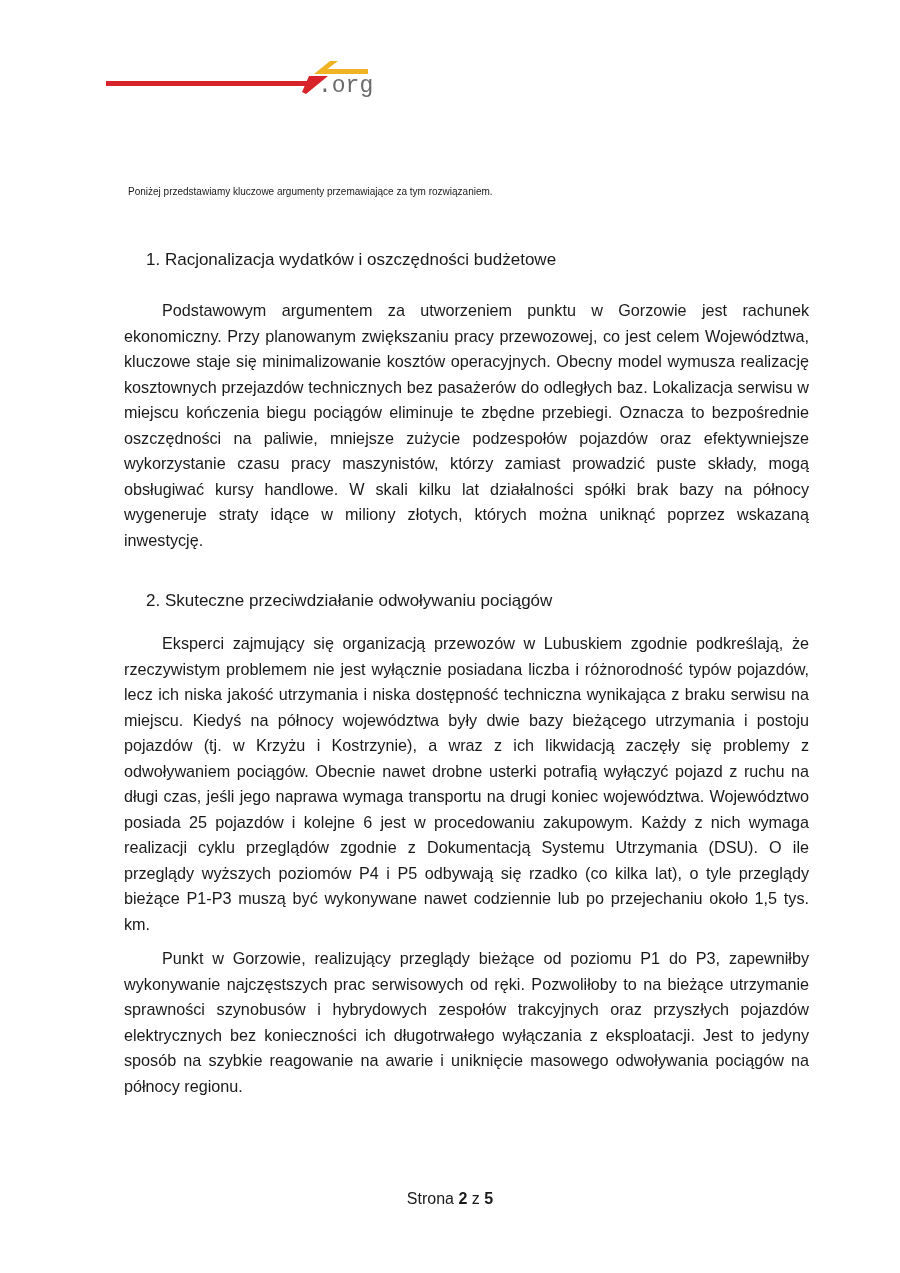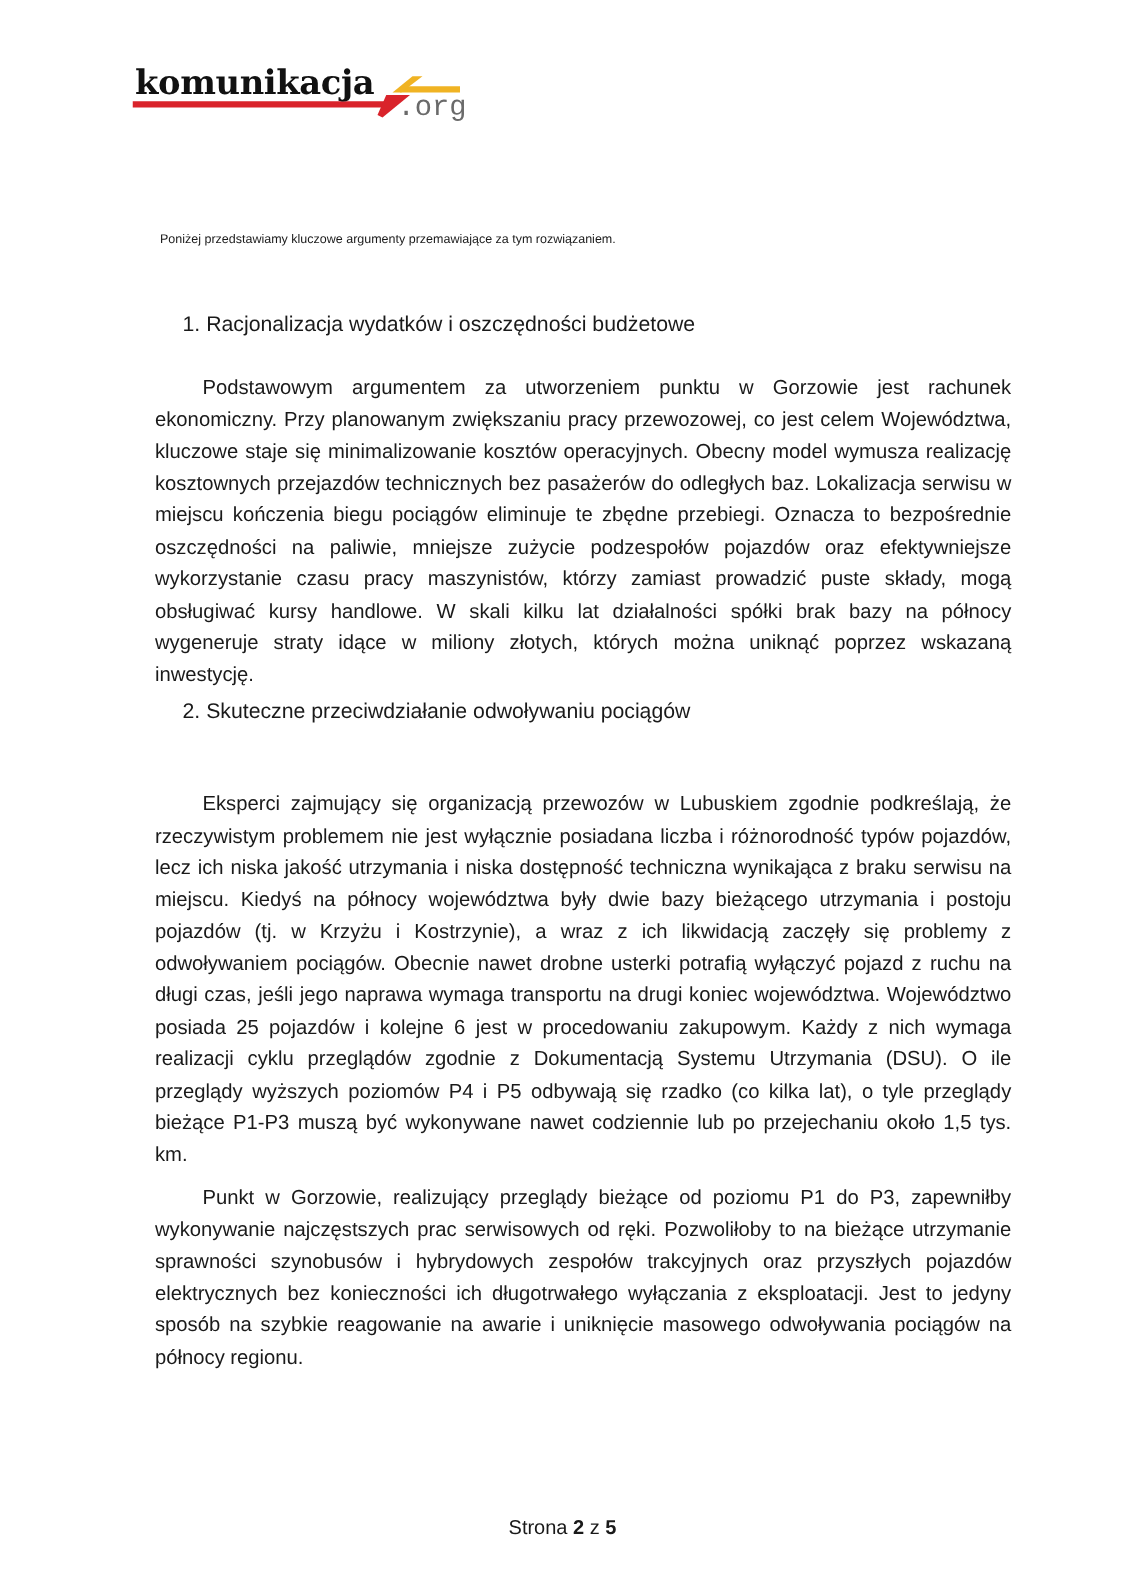--- a/index.html
+++ b/index.html
@@ -8,43 +8,42 @@
   .logo { position: absolute; left: 106px; top: 52px; width: 270px; height: 52px; }
   .logo-word { position: absolute; left: 2px; top: 0px; font-family: "DejaVu Serif", "Liberation Serif", serif;
                font-weight: bold; font-size: 27px; color: #111; letter-spacing: -0.3px; line-height: 30px; }
   .logo-org { position: absolute; left: 212px; top: 22px; font-family: Liberation Mono, monospace;
               font-size: 23px; color: #6a6a6a; line-height: 24px; }
   .logo svg { position: absolute; left: 0; top: 0; }
   .intro { position: absolute; left: 128px; top: 179px; font-size: 10px; line-height: 25.5px; white-space: nowrap; }
   h2 { position: absolute; left: 146px; margin: 0; font-size: 17px; font-weight: normal; line-height: 25.5px; }
   .para { position: absolute; left: 108px; width: 685px; margin: 16px; font-size: 16.2px; line-height: 25.5px;
           text-align: justify; text-indent: 38px; }
-  .footer { position: absolute; left: 0; width: 900px; top: 1190px; text-align: center; font-size: 16px; margin-top: 24px; }
+  .footer { position: absolute; left: 0; width: 900px; top: 1190px; text-align: center; font-size: 16px; }
   .footer b { font-weight: bold; }
 </style>
 </head>
 <body>
 
 <div class="logo">
   <svg width="270" height="52">
     <polygon points="0,29 210,29 205,34 0,34" fill="#d9232b"></polygon>
     <polygon points="203,24 222,24 200,42 196,40" fill="#d9232b"></polygon>
     <polygon points="218,17 262,17 262,22 214,22" fill="#f0b323"></polygon>
     <polygon points="224,9 232,9 215,22 208,22" fill="#f0b323"></polygon>
   </svg>
-  <span class="logo-word">komunikacja</span>
   <span class="logo-org">.org</span>
 </div>
 
 <div class="intro">Poniżej przedstawiamy kluczowe argumenty przemawiające za tym rozwiązaniem.</div>
 
 <h2 style="top:247px;">1. Racjonalizacja wydatków i oszczędności budżetowe</h2>
 <p class="para" style="top:282px;">Podstawowym argumentem za utworzeniem punktu w Gorzowie jest rachunek ekonomiczny. Przy planowanym zwiększaniu pracy przewozowej, co jest celem Województwa, kluczowe staje się minimalizowanie kosztów operacyjnych. Obecny model wymusza realizację kosztownych przejazdów technicznych bez pasażerów do odległych baz. Lokalizacja serwisu w miejscu kończenia biegu pociągów eliminuje te zbędne przebiegi. Oznacza to bezpośrednie oszczędności na paliwie, mniejsze zużycie podzespołów pojazdów oraz efektywniejsze wykorzystanie czasu pracy maszynistów, którzy zamiast prowadzić puste składy, mogą obsługiwać kursy handlowe. W skali kilku lat działalności spółki brak bazy na północy wygeneruje straty idące w miliony złotych, których można uniknąć poprzez wskazaną inwestycję.</p>
 
-<h2 style="top:556px;">2. Skuteczne przeciwdziałanie odwoływaniu pociągów</h2>
+<h2 style="top:588px;">2. Skuteczne przeciwdziałanie odwoływaniu pociągów</h2>
 <p class="para" style="top:615px;">Eksperci zajmujący się organizacją przewozów w Lubuskiem zgodnie podkreślają, że rzeczywistym problemem nie jest wyłącznie posiadana liczba i różnorodność typów pojazdów, lecz ich niska jakość utrzymania i niska dostępność techniczna wynikająca z braku serwisu na miejscu. Kiedyś na północy województwa były dwie bazy bieżącego utrzymania i postoju pojazdów (tj. w Krzyżu i Kostrzynie), a wraz z ich likwidacją zaczęły się problemy z odwoływaniem pociągów. Obecnie nawet drobne usterki potrafią wyłączyć pojazd z ruchu na długi czas, jeśli jego naprawa wymaga transportu na drugi koniec województwa. Województwo posiada 25 pojazdów i kolejne 6 jest w procedowaniu zakupowym. Każdy z nich wymaga realizacji cyklu przeglądów zgodnie z Dokumentacją Systemu Utrzymania (DSU). O ile przeglądy wyższych poziomów P4 i P5 odbywają się rzadko (co kilka lat), o tyle przeglądy bieżące P1-P3 muszą być wykonywane nawet codziennie lub po przejechaniu około 1,5 tys. km.</p>
 <p class="para" style="top:930px;">Punkt w Gorzowie, realizujący przeglądy bieżące od poziomu P1 do P3, zapewniłby wykonywanie najczęstszych prac serwisowych od ręki. Pozwoliłoby to na bieżące utrzymanie sprawności szynobusów i hybrydowych zespołów trakcyjnych oraz przyszłych pojazdów elektrycznych bez konieczności ich długotrwałego wyłączania z eksploatacji. Jest to jedyny sposób na szybkie reagowanie na awarie i uniknięcie masowego odwoływania pociągów na północy regionu.</p>
 
 <div class="footer">
   <span>Strona</span>
   <b>2</b>
   <span>z</span>
   <b>5</b>
 </div>
 

